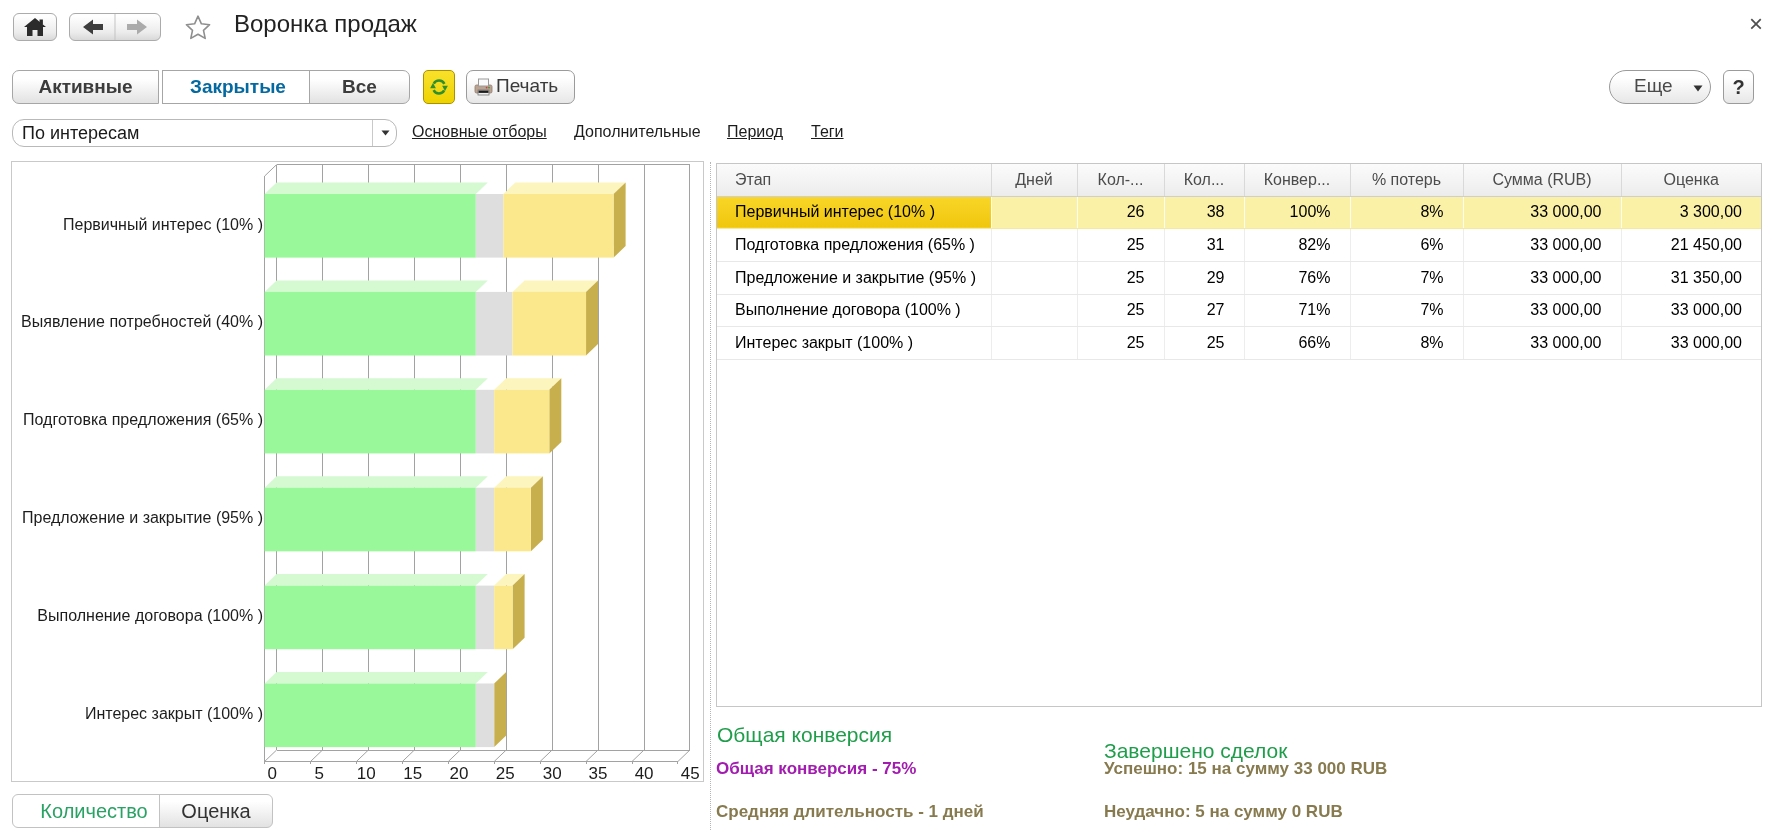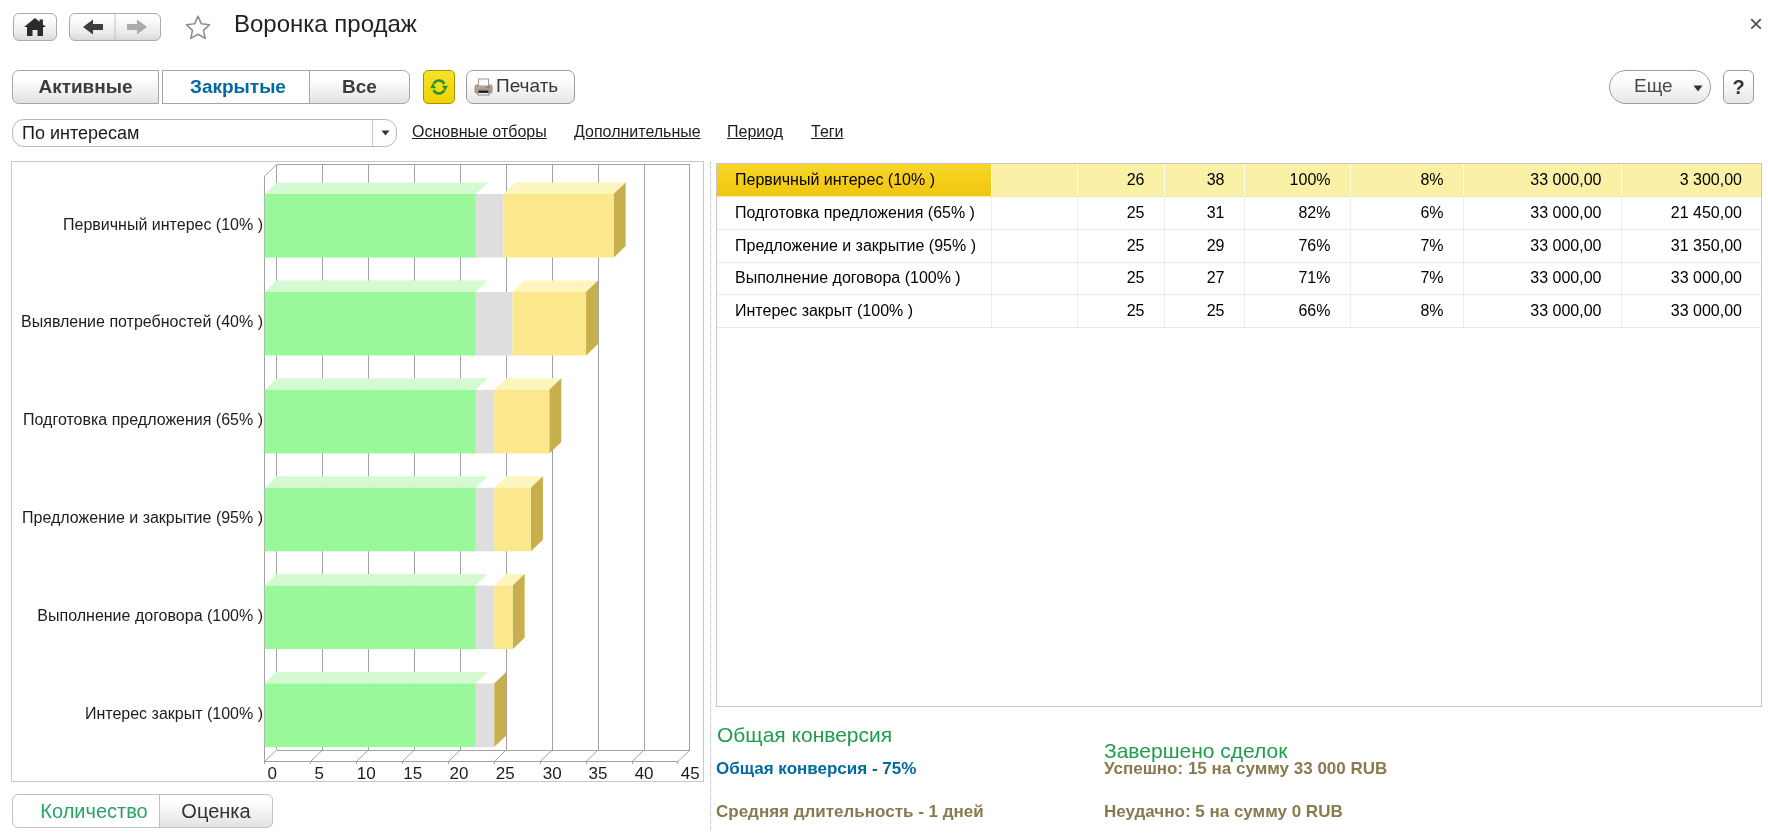--- a/index.html
+++ b/index.html
@@ -74,21 +74,21 @@
 
 <div class="abs" style="left:12px;top:119px;width:385px;height:28px;border:1px solid #b9b9b9;border-radius:12px;background:#fff;">
   <div class="abs" style="left:9px;top:3px;font-size:18px;color:#1a1a1a;">По интересам</div>
   <div class="abs" style="left:359px;top:0;width:25px;height:26px;border-left:1px solid #c9c9c9;">
     <svg class="abs" style="left:8px;top:10px;" width="9" height="6" viewBox="0 0 9 6">
         <path d="M0.5 0.5 H8.5 L4.5 5.5 Z" fill="#333"></path>
       </svg>
   </div>
 </div>
 <div class="abs" style="left:412px;top:123px;font-size:16px;color:#1c1c1c;text-decoration:underline;">Основные отборы</div>
-<div class="abs" style="left:574px;top:123px;font-size:16px;color:#1c1c1c;text-decoration:underline;">Дополнительные</div>
+<div class="abs" style="left:574px;top:123px;font-size:16px;color:#1c1c1c;">Дополнительные</div>
 <div class="abs" style="left:727px;top:123px;font-size:16px;color:#1c1c1c;text-decoration:underline;">Период</div>
 <div class="abs" style="left:811px;top:123px;font-size:16px;color:#1c1c1c;text-decoration:underline;">Теги</div>
 
 <div class="abs" style="left:11px;top:161px;width:693px;height:621px;border:1px solid #c9c9c9;"></div>
 <svg class="abs" style="left:0;top:0;" width="1768" height="836" viewBox="0 0 1768 836">
 <g shape-rendering="crispEdges">
 <g stroke="#a2a2a2" stroke-width="1">
 <line x1="276.6" y1="164.6" x2="276.6" y2="750.0"></line>
 <line x1="322.5" y1="164.6" x2="322.5" y2="750.0"></line>
 <line x1="368.4" y1="164.6" x2="368.4" y2="750.0"></line>
@@ -194,20 +194,30 @@
         <col style="width:274px">
         <col style="width:86px">
         <col style="width:87px">
         <col style="width:80px">
         <col style="width:106px">
         <col style="width:113px">
         <col style="width:158px">
         <col style="width:140px">
       </colgroup>
 <tbody>
+        <tr class="thead">
+<th style="text-align:left;padding-left:18px;">Этап</th>
+<th>Дней</th>
+<th>Кол-...</th>
+<th>Кол...</th>
+<th>Конвер...</th>
+<th>% потерь</th>
+<th>Сумма (RUB)</th>
+<th>Оценка</th>
+</tr>
 <tr class="sel">
 <td class="et">Первичный интерес (10% )</td>
 <td></td>
 <td>26</td>
 <td>38</td>
 <td>100%</td>
 <td>8%</td>
 <td>33&nbsp;000,00</td>
 <td>3&nbsp;300,00</td>
 </tr>
@@ -250,16 +260,16 @@
 <td>8%</td>
 <td>33&nbsp;000,00</td>
 <td>33&nbsp;000,00</td>
 </tr>
 </tbody>
     </table>
 </div>
 
 <div class="abs" style="left:717px;top:723px;font-size:21px;color:#1f9d4b;">Общая конверсия</div>
 <div class="abs" style="left:1104px;top:723px;font-size:21px;color:#1f9d4b;margin-top:16px;">Завершено сделок</div>
-<div class="abs" style="left:716px;top:759px;font-size:17px;font-weight:bold;color:#0369a1;">Общая конверсия - 75%</div>
+<div class="abs" style="left:716px;top:759px;font-size:17px;font-weight:bold;color:#a21caf;">Общая конверсия - 75%</div>
 <div class="abs" style="left:1104px;top:759px;font-size:17px;font-weight:bold;color:#877a4e;">Успешно: 15 на сумму 33&nbsp;000 RUB</div>
 <div class="abs" style="left:716px;top:802px;font-size:17px;font-weight:bold;color:#877a4e;">Средняя длительность - 1 дней</div>
 <div class="abs" style="left:1104px;top:802px;font-size:17px;font-weight:bold;color:#877a4e;">Неудачно: 5 на сумму 0 RUB</div>
 
 </body></html>

